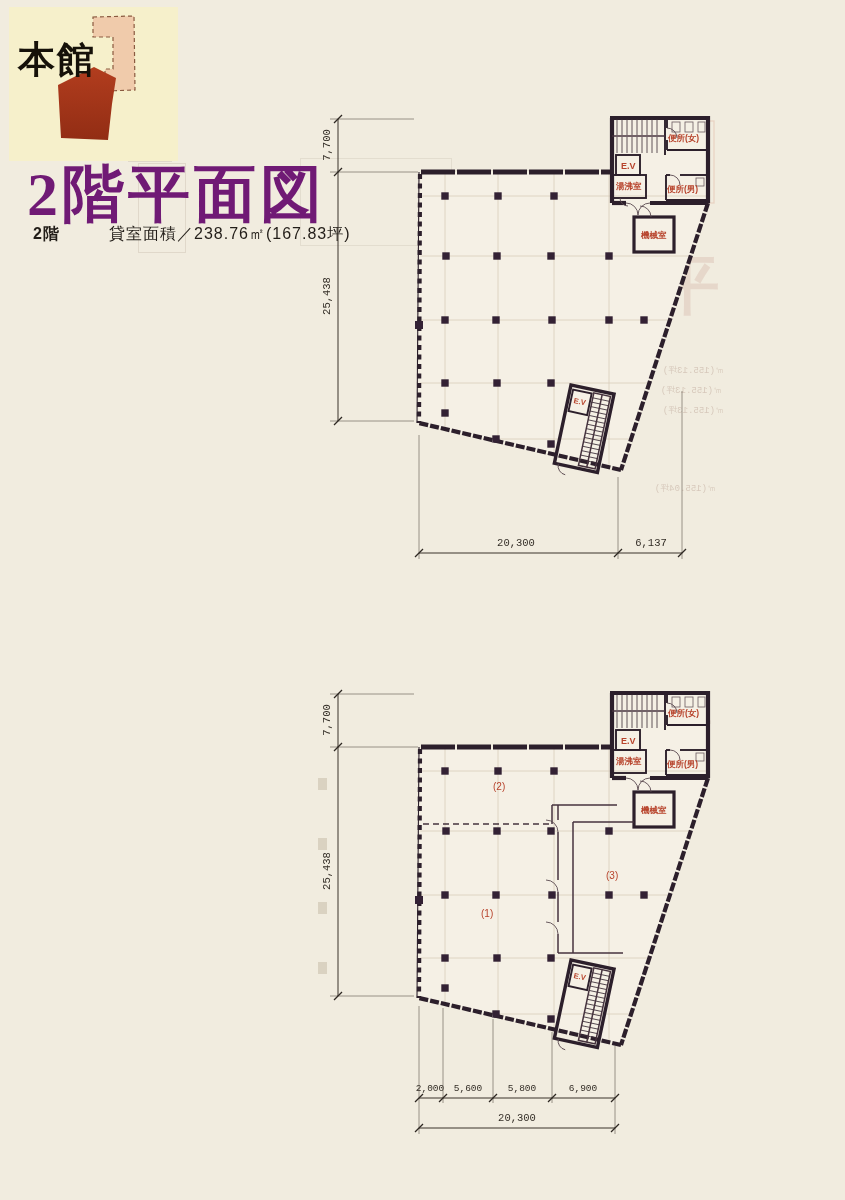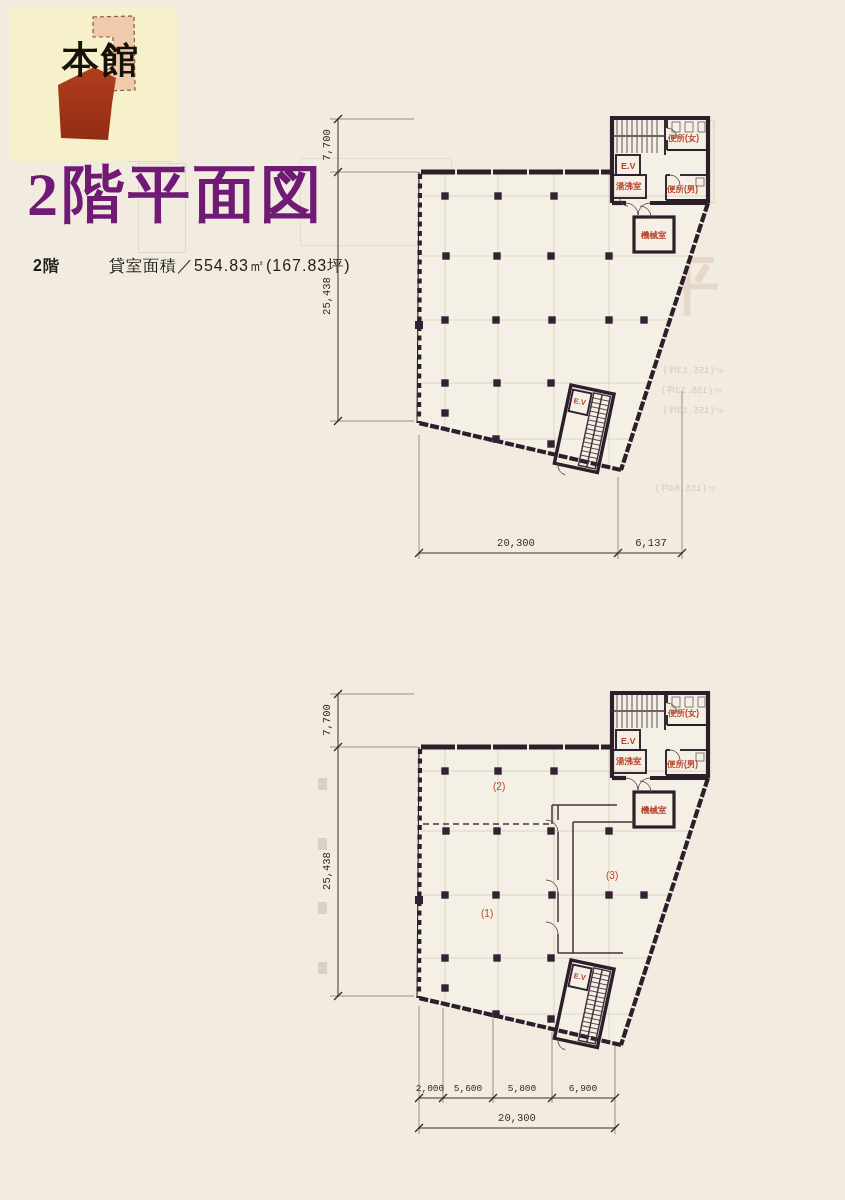--- a/index.html
+++ b/index.html
@@ -1,29 +1,29 @@
 <!DOCTYPE html>
 <html><head>
 <meta charset="utf-8">
 <style>
   html,body{margin:0;padding:0;background:#e8e2d4;}
   .page{position:relative;width:845px;height:1200px;background:#f1ecdf;overflow:hidden;
         font-family:"Liberation Sans","DejaVu Sans",sans-serif;}
   
   .kcard{position:absolute;left:9px;top:7px;width:169px;height:154px;background:#f6f0cb;}
   .klabel{position:absolute;left:9px;top:28px;font-family:"Liberation Serif","DejaVu Serif",serif;
-          font-weight:bold;font-size:37px;color:#161109;letter-spacing:2px;margin-left:44px;}
+          font-weight:bold;font-size:37px;color:#161109;letter-spacing:2px;}
   .kcard svg{position:absolute;left:0;top:0;}
   
   .ghostbox{position:absolute;border:1px solid #b3a795;opacity:.22;}
   
   .heading{position:absolute;left:27px;font-family:"Liberation Serif","DejaVu Serif",serif;
            font-weight:bold;font-size:62px;line-height:1;color:#701a75;letter-spacing:4px;}
   .caption{position:absolute;left:33px;font-size:16px;color:#221d18;letter-spacing:1px;}
-  .caption .flabel{display:inline-block;width:76px;font-weight:bold;margin-top:32px;}
+  .caption .flabel{display:inline-block;width:76px;font-weight:bold;}
   
   .plan{position:absolute;}
   .floor-fill{fill:#f5f0e5;stroke:none;}
   .wall{stroke:#2c1f2b;fill:none;stroke-linecap:butt;}
   .w5{stroke-width:5;}
   .w4{stroke-width:4.2;}
   .w3{stroke-width:3.2;}
   .w2{stroke-width:1.9;}
   .thin{stroke-width:1.1;}
   .dashTop{stroke-dasharray:34 2;}
@@ -70,21 +70,21 @@
         </linearGradient>
       </defs>
       <polygon points="84,10 125,9 126,83 96,84 96,62 104,62 104,30 84,30" fill="#f0cbab" stroke="#8a5a40" stroke-width="1.2" stroke-dasharray="4 3"></polygon>
       <polygon points="85,60 107,71 103,97 99,133 52,131 49,78" fill="url(#redg)"></polygon>
     </svg>
     <div class="klabel">本館</div>
   </div>
 
   <div class="heading" style="top:163px">2階平面図</div>
   <div class="caption" style="top:224px">
-    <span class="flabel">2階</span><span>貸室面積／554.83㎡(167.83坪)</span>
+    <span class="flabel">2階</span><span>貸室面積／238.76㎡(167.83坪)</span>
   </div>
 
   <svg class="plan" style="left:310px;top:95px" width="420" height="500" viewBox="0 0 420 500">
     <defs>
       <clipPath id="clip2f">
           <polygon points="111,77 302,77 302,23 398,23 398,108 311,375 109,328"></polygon>
         </clipPath>
     </defs>
 
     <g>

